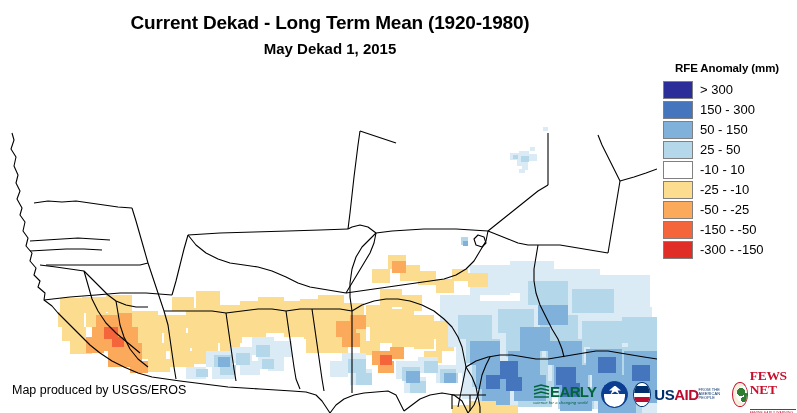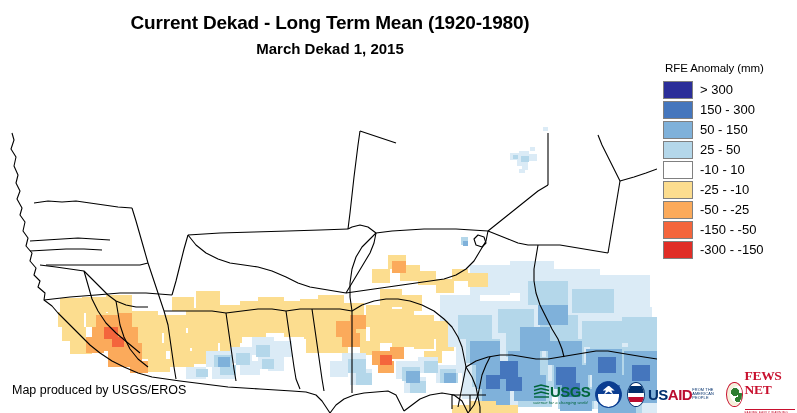--- a/index.html
+++ b/index.html
@@ -11,21 +11,21 @@
   #map-title{font-size:19px;font-weight:bold;letter-spacing:-0.2px;margin-top:12px;}
   #map-subtitle{font-size:15px;font-weight:bold;margin-top:6px;}
 
   
   #map-panel{position:absolute;left:0;top:65px;width:657px;height:348px;
              background:#ffffff;overflow:hidden;}
   #map-canvas{position:absolute;left:0;top:0;width:657px;height:348px;}
 
   
   #legend{position:absolute;left:659px;top:62px;width:138px;}
-  #legend-title{font-size:11.5px;font-weight:normal;margin:0 0 6px 6px;letter-spacing:-0.1px;}
+  #legend-title{font-size:11.5px;font-weight:bold;margin:0 0 6px 16px;letter-spacing:-0.1px;}
   .legend-row{display:flex;align-items:center;height:19px;margin-bottom:1px;}
   .legend-swatch{width:28px;height:16px;border:1px solid #808080;margin-left:4px;flex:0 0 auto;}
   .legend-label{font-size:13px;margin-left:7px;white-space:nowrap;}
 
   
   #credit{position:absolute;left:12px;top:383px;font-size:12.5px;}
 
   
   #logo-bar{position:absolute;left:533px;top:379px;width:262px;height:30px;
             display:flex;align-items:center;gap:5px;}
@@ -65,21 +65,21 @@
   .fews-text{display:flex;flex-direction:column;line-height:1;}
   .fews-word{font-size:13.5px;font-weight:bold;color:#c8102e;letter-spacing:-0.3px;
              font-family:"Liberation Serif", serif;border-bottom:1px solid #c8102e;padding-bottom:13px;}
   .fews-tag{font-size:3.3px;color:#c8102e;letter-spacing:0.15px;margin-top:1.5px;}
 </style>
 </head>
 <body>
 
 <div id="title-block">
   <div id="map-title">Current Dekad - Long Term Mean (1920-1980)</div>
-  <div id="map-subtitle">March Dekad 1, 2015</div>
+  <div id="map-subtitle">May Dekad 1, 2015</div>
 </div>
 
 <div id="map-panel">
   <svg id="map-canvas" viewBox="0 0 657 348" preserveAspectRatio="none">
     <defs>
       <clipPath id="clipAll">
           <rect x="0" y="0" width="657" height="348"></rect>
         </clipPath>
     </defs>
     <g clip-path="url(#clipAll)">
@@ -476,21 +476,21 @@
 <div id="logo-bar">
 
   <div class="logo usgs-wrap">
     <div class="usgs-main">
       <svg width="17" height="14" viewBox="0 0 17 14">
         <path d="M1,3 L8,1 L16,3" stroke="#00653a" stroke-width="1.6" fill="none"></path>
         <path d="M1,6.5 L8,4.5 L16,6.5" stroke="#00653a" stroke-width="1.6" fill="none"></path>
         <path d="M1,10 L8,8 L16,10" stroke="#00653a" stroke-width="1.6" fill="none"></path>
         <path d="M1,13 L16,13" stroke="#00653a" stroke-width="1.4" fill="none"></path>
       </svg>
-      <span class="usgs-word">USGS</span>
+      <span class="usgs-word">EARLY</span>
     </div>
     <div class="usgs-tag">science for a changing world</div>
   </div>
 
   <div class="logo">
     <div class="noaa-seal">
       <div class="noaa-bird"></div>
     </div>
   </div>
 

